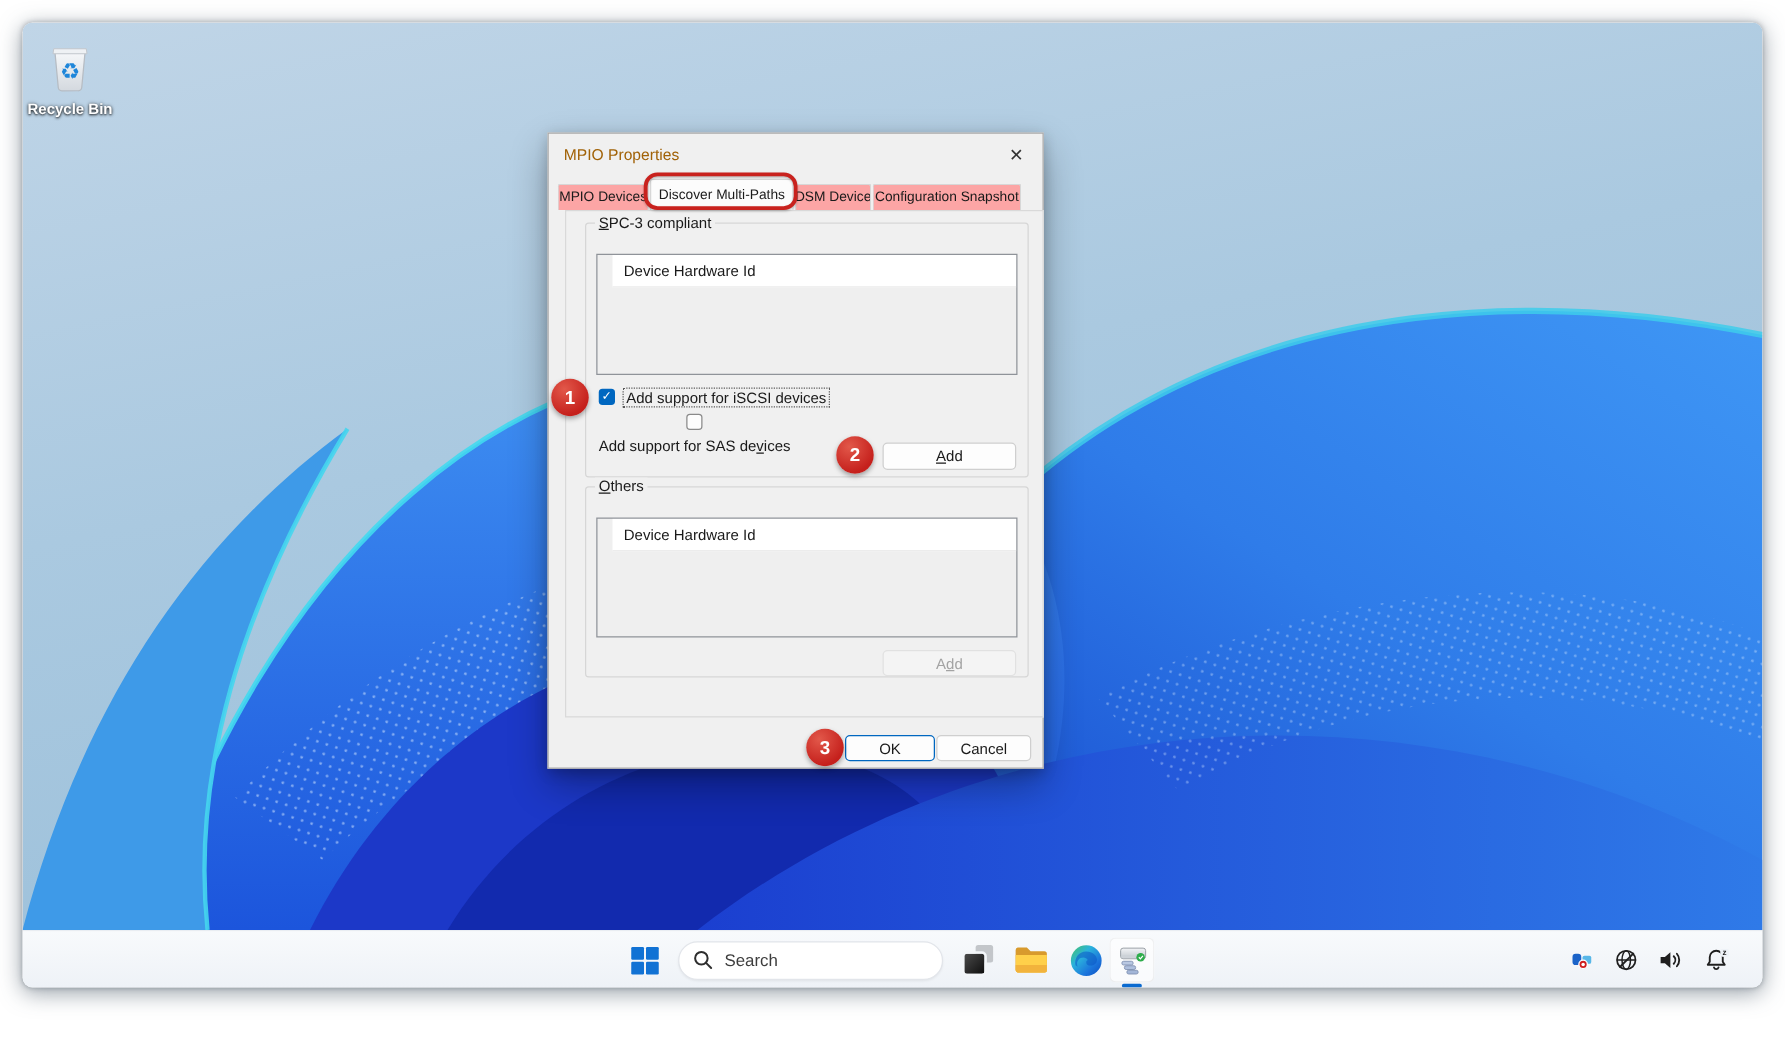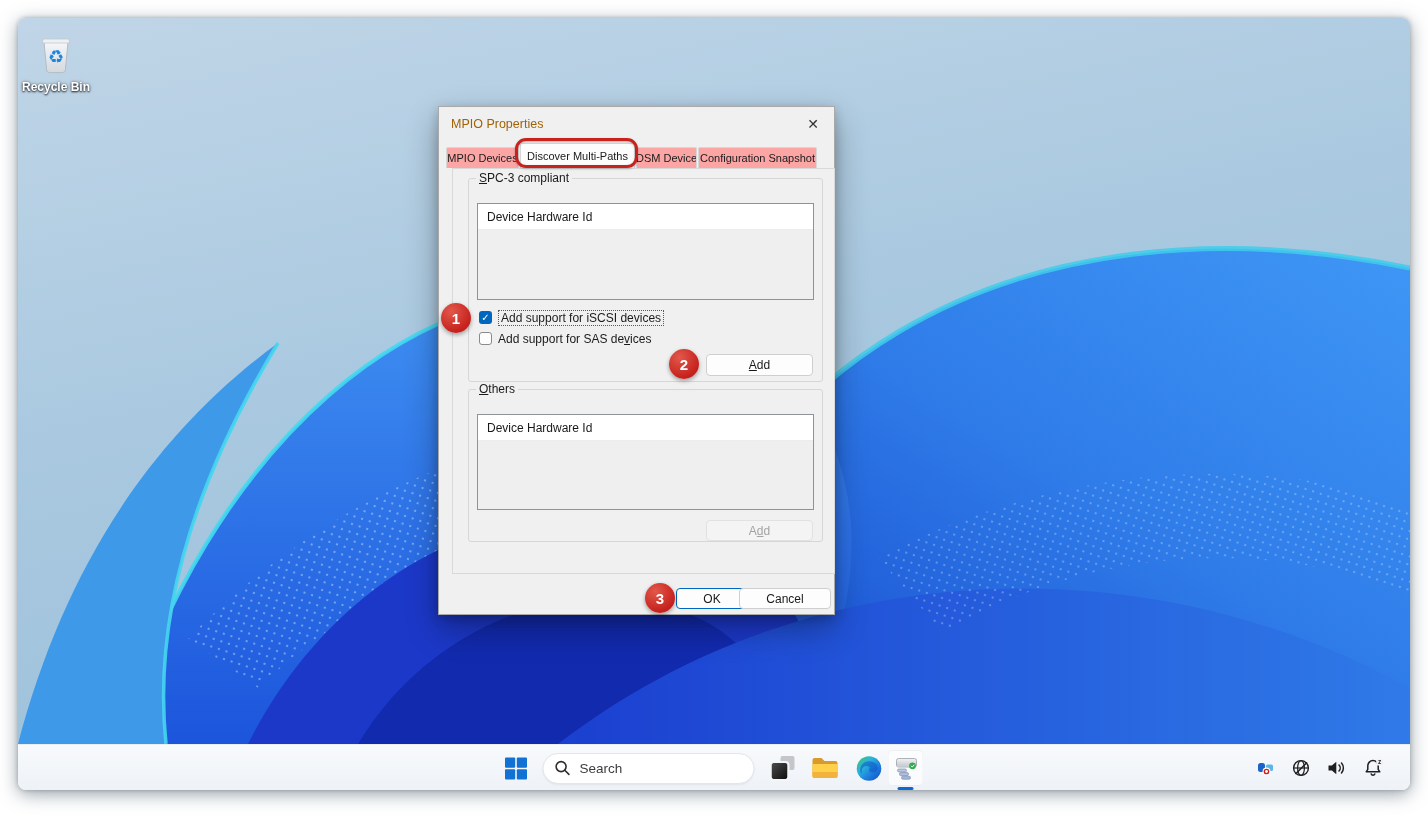--- a/index.html
+++ b/index.html
@@ -49,40 +49,40 @@
   .groupbox { position:absolute; border:1px solid #d6d6d6; border-radius:3px; }
   .group-label { position:absolute; top:-8px; left:7px; background:#f0f0f0; padding:0 3px;
                  font-size:12px; color:#1a1a1a; }
   .g1 { left:15px; top:9px; width:355px; height:204px; }
   .g2 { left:15px; top:220px; width:355px; height:153px; }
 
   .hwlist { position:absolute; border:1px solid #8f9399; background:#efefef; overflow:hidden; }
   .l1 { left:24px; top:34px; width:337px; height:97px; }
   .l2 { left:24px; top:245px; width:337px; height:96px; }
   .hwlist .lhead { height:26px; background:#ffffff; border-bottom:1px solid #ececec;
-                   display:flex; align-items:center; padding-left:9px; font-size:12px; color:#191919; }
+                   display:flex; align-items:center; padding-left:9px; font-size:12px; color:#191919;margin-left:12px; }
 
   .cbrow { position:absolute; left:26px; display:flex; align-items:center; gap:6px; height:15px; }
-  .r1 { top:141px; } .r2 { top:162px; }
+  .r1 { top:141px; } .r2 { top:162px;flex-direction:column; }
   .checkbox { width:13px; height:13px; border-radius:3px; flex:0 0 13px; cursor:pointer; }
   .checkbox.checked { background:#0067c0; display:flex; align-items:center; justify-content:center;
                       color:#fff; font-size:10px; line-height:13px; }
   .checkbox.unchecked { background:#fdfdfd; border:1px solid #8a8a8a; }
   .cb-label { font-size:12px; color:#1a1a1a; }
   .focus-rect { border:1px dotted #5a5a5a; padding:0 2px; }
   .u { text-decoration:underline; text-underline-offset:1px; }
 
   .win-btn { position:absolute; display:flex; align-items:center; justify-content:center;
              font-size:12px; color:#1a1a1a; background:#fdfdfd; border:1px solid #cfcfcf;
              border-radius:4px; cursor:pointer; }
   .btn-add1 { left:253px; top:185px; width:107px; height:22px; }
   .btn-add2 { left:253px; top:351px; width:107px; height:21px; background:#f4f4f4;
               border-color:#e1e1e1; color:#a3a3a3; cursor:default; }
   .btn-ok { left:237px; top:481px; width:72px; height:21px; border:1px solid #0067c0; }
-  .btn-cancel { left:300px; top:481px; width:92px; height:21px; }
+  .btn-cancel { left:310px; top:481px; width:76px; height:21px; }
 
   .badge { position:absolute; width:30px; height:30px; border-radius:50%;
            background:radial-gradient(circle at 35% 28%, #e2584a, #c5201c 72%);
            display:flex; align-items:center; justify-content:center; color:#fff;
            font-size:15px; font-weight:bold; z-index:8;
            box-shadow:0 2px 4px rgba(0,0,0,.35); }
   .b1 { left:2px;  top:196px; }
   .b2 { left:230px; top:242px; }
   .b3 { left:206px; top:476px; }
 

